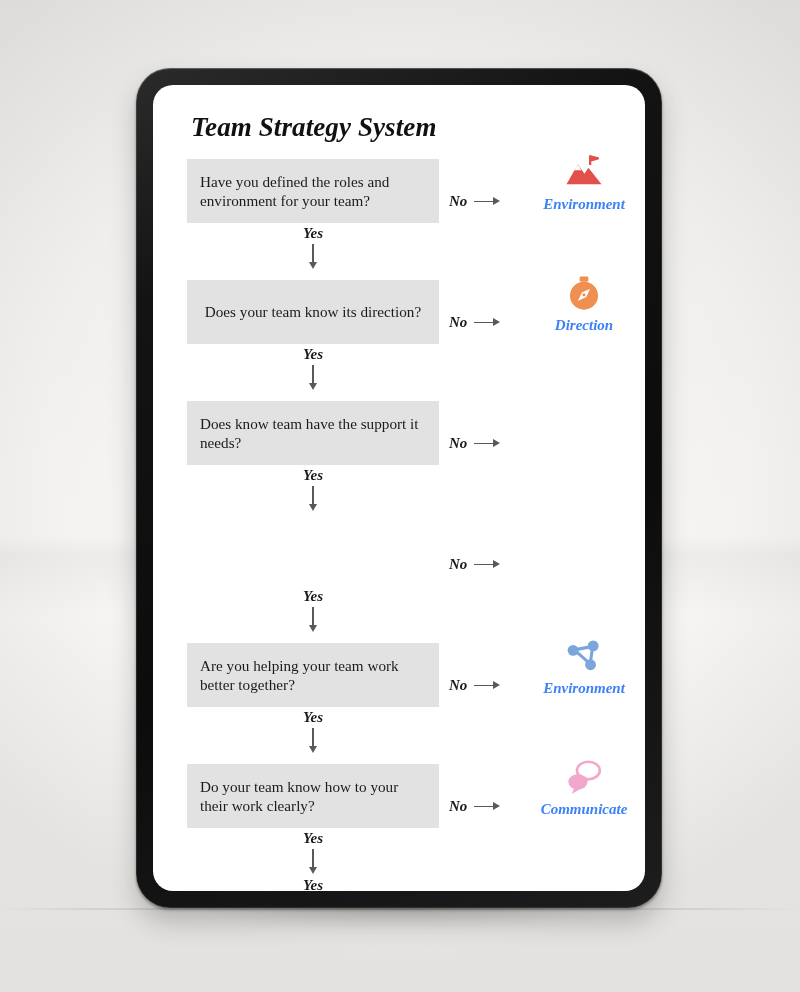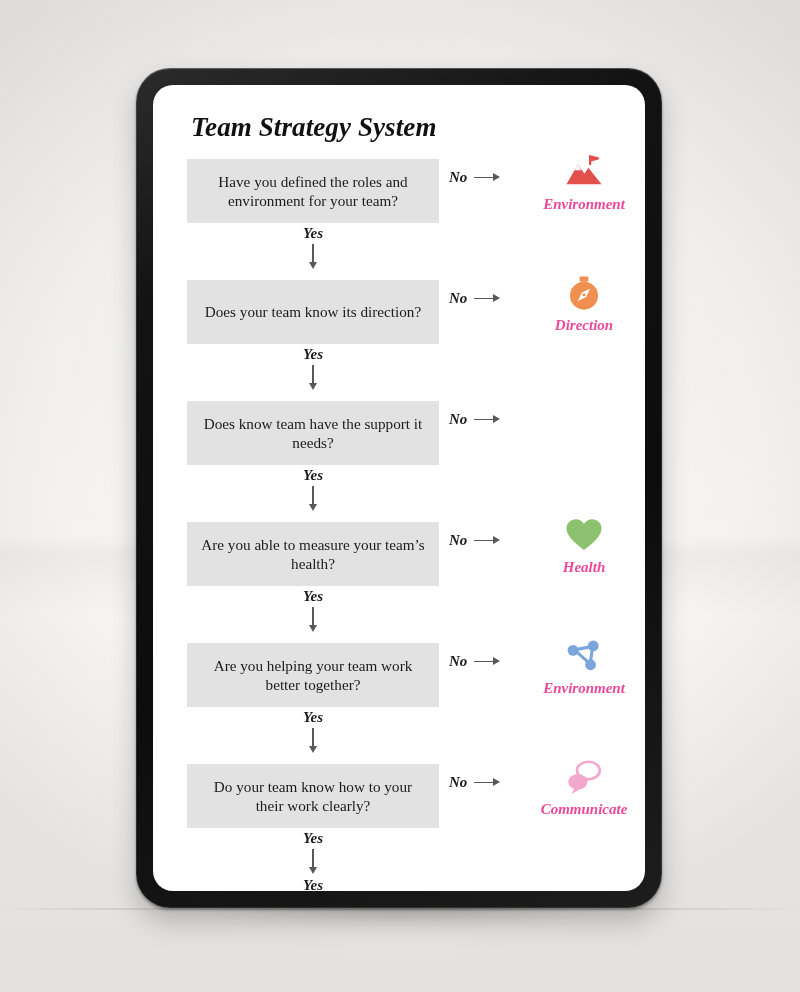--- a/index.html
+++ b/index.html
@@ -131,36 +131,35 @@
   .q-box {
     position: absolute;
     left: 34px;
     top: 0;
     width: 252px;
     height: 64px;
     background: #e2e2e2;
     display: flex;
     align-items: center;
     justify-content: center;
-    text-align: center;
     box-sizing: border-box;
     padding: 0 13px;
   }
   .q-text {
     font-size: 15.2px;
     line-height: 1.28;
     color: #1b1b1b;
     font-family: "Liberation Serif", serif;
   }
 
   
   .no-group {
     position: absolute;
     left: 296px;
-    top: 10px;
+    top: 34px;
     display: flex;
     align-items: center;
     gap: 7px;
   }
   .no-label {
     font-size: 15px;
     font-style: italic;
     font-weight: 700;
     color: #1b1b1b;
     font-family: "Liberation Serif", serif;
@@ -204,21 +203,21 @@
     display: flex;
     align-items: center;
     justify-content: center;
   }
   .tactic-icon svg { display: block; }
   .tactic-label {
     margin-top: 3px;
     font-size: 15px;
     font-style: italic;
     font-weight: 700;
-    color: #ec4899;
+    color: #3b82f6;
     white-space: nowrap;
     font-family: "Liberation Serif", serif;
   }
 
   
   .yes-group {
     position: absolute;
     left: 34px;
     top: 66px;
     width: 252px;
@@ -368,37 +367,26 @@
               </div>
               <div class="yes-group">
                 <span class="yes-label">Yes</span>
                 <span class="v-arrow">
                   <span class="shaft"></span>
                   <span class="head"></span>
                 </span>
               </div>
             </div>
             <div class="flow-step">
-              <div class="q-box">
-                <div class="q-text">Are you able to measure your team’s health?</div>
-              </div>
-              <div class="no-group">
-                <span class="no-label">No</span>
-                <span class="h-arrow">
-                  <span class="shaft"></span>
-                  <span class="head"></span>
-                </span>
-              </div>
-              <div class="tactic">
-                <div class="tactic-icon">
-                  <svg width="42" height="42" viewBox="0 0 48 48">
-                    <path d="M24 41 C8 29.5 4 22.5 4 16.6 C4 10.6 8.8 6 14.6 6 C18.6 6 21.9 8.2 24 11.5 C26.1 8.2 29.4 6 33.4 6 C39.2 6 44 10.6 44 16.6 C44 22.5 40 29.5 24 41 Z" fill="#8cc16e"></path>
-                  </svg>
-                </div>
-                <div class="tactic-label">Health</div>
+              <div class="no-group">
+                <span class="no-label">No</span>
+                <span class="h-arrow">
+                  <span class="shaft"></span>
+                  <span class="head"></span>
+                </span>
               </div>
               <div class="yes-group">
                 <span class="yes-label">Yes</span>
                 <span class="v-arrow">
                   <span class="shaft"></span>
                   <span class="head"></span>
                 </span>
               </div>
             </div>
             <div class="flow-step">

